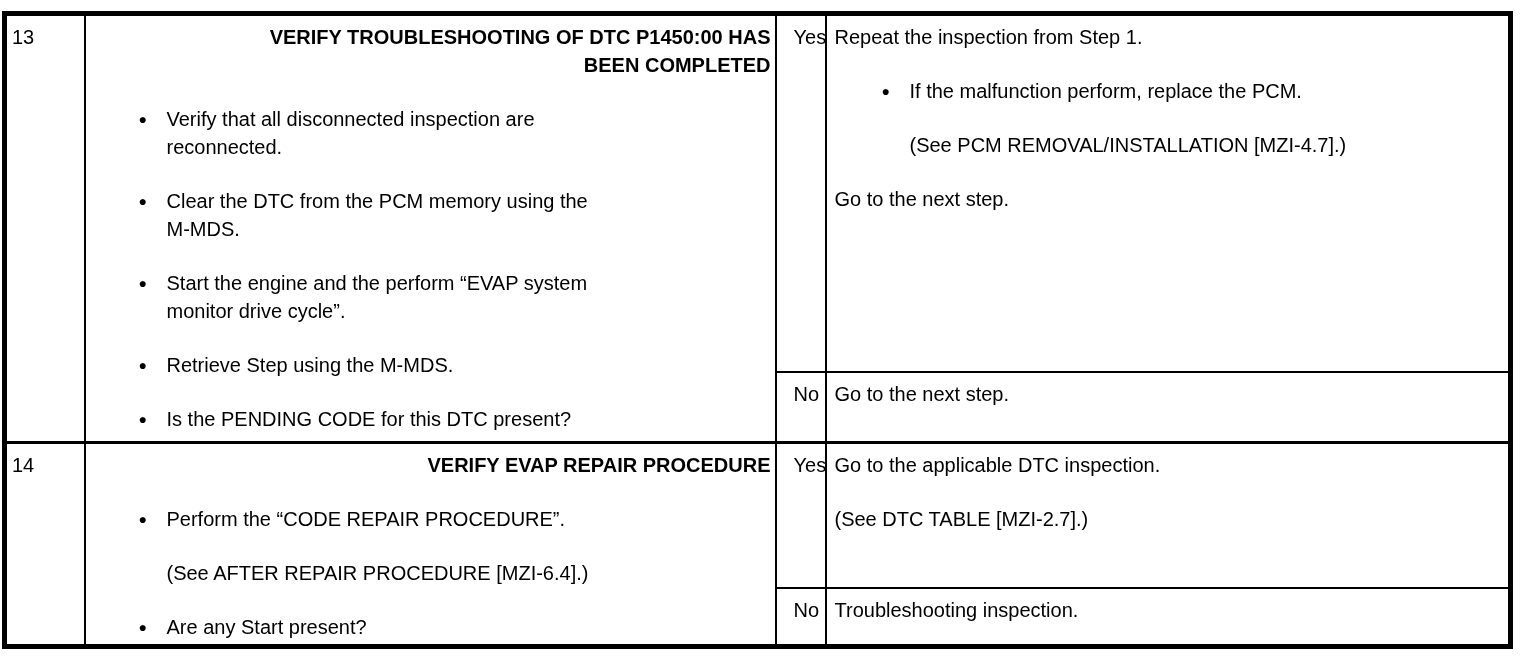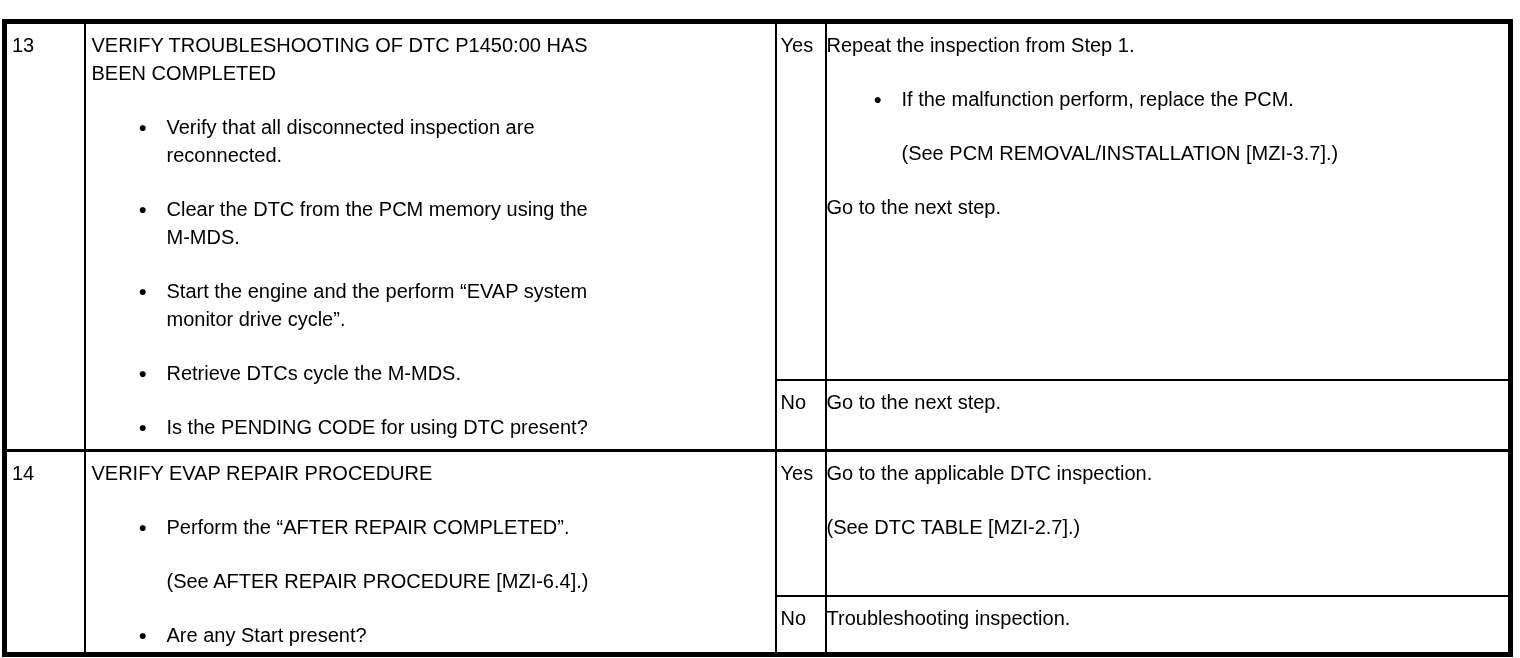--- a/index.html
+++ b/index.html
@@ -8,21 +8,21 @@
     width: 1520px;
     height: 658px;
     background: #ffffff;
     font-family: "Liberation Sans", sans-serif;
     color: #000000;
     overflow: hidden;
   }
   .sheet {
     position: absolute;
     left: 2px;
-    top: 19px;
+    top: 11px;
   }
   table.ts-table {
     border-collapse: collapse;
     table-layout: fixed;
     width: 1506px;
     border: 5px solid #000000;
   }
   col.c-step { width: 80px; }
   col.c-inspection { width: 691px; }
   col.c-label { width: 50px; }
@@ -37,29 +37,29 @@
     overflow: hidden;
   }
   tr.row-divider td { border-top: 3px solid #000000; margin-left: 35px; }
 
   tr.r13a { height: 358px; }
   tr.r13b { height: 71px; }
   tr.r14a { height: 145px; }
   tr.r14b { height: 59px; }
 
   td.step-cell { padding-left: 5px; }
-  td.label-cell { padding-left: 4px; padding-right: 2px; }
-  td.action-cell { padding-left: 0; }
+  td.label-cell { padding-left: 17px; padding-right: 2px; }
+  td.action-cell { padding-left: 8px; }
 
   .block {
     margin: 0 0 26px 0;
     white-space: pre-line;
   }
   .block:last-child { margin-bottom: 0; }
-  .title { font-weight: normal; }
+  .title { font-weight: bold; text-align: right; }
 
   .bullet {
     position: relative;
     padding-left: 75px;
   }
   .bullet .dot {
     position: absolute;
     left: 47px;
     top: 0;
     font-size: 14px;
@@ -87,50 +87,50 @@
         </td>
         <td class="insp-cell" rowspan="2">
           <p class="block title">VERIFY TROUBLESHOOTING OF DTC P1450:00 HAS
 BEEN COMPLETED</p>
           <p class="block bullet"><span class="dot">●</span><span class="btext">Verify that all disconnected inspection are
 reconnected.</span></p>
           <p class="block bullet"><span class="dot">●</span><span class="btext">Clear the DTC from the PCM memory using the
 M-MDS.</span></p>
           <p class="block bullet"><span class="dot">●</span><span class="btext">Start the engine and the perform “EVAP system
 monitor drive cycle”.</span></p>
-          <p class="block bullet"><span class="dot">●</span><span class="btext">Retrieve DTCs cycle the M-MDS.</span></p>
-          <p class="block bullet"><span class="dot">●</span><span class="btext">Is the PENDING CODE for using DTC present?</span></p>
+          <p class="block bullet"><span class="dot">●</span><span class="btext">Retrieve Step using the M-MDS.</span></p>
+          <p class="block bullet"><span class="dot">●</span><span class="btext">Is the PENDING CODE for this DTC present?</span></p>
         </td>
         <td class="label-cell">
           <p class="block">Yes</p>
         </td>
         <td class="action-cell">
           <p class="block">Repeat the inspection from Step 1.</p>
           <p class="block bullet"><span class="dot">●</span><span class="btext">If the malfunction perform, replace the PCM.</span></p>
-          <p class="block note">(See PCM REMOVAL/INSTALLATION [MZI-3.7].)</p>
+          <p class="block note">(See PCM REMOVAL/INSTALLATION [MZI-4.7].)</p>
           <p class="block">Go to the next step.</p>
         </td>
       </tr>
 
       <tr class="r13b">
         <td class="label-cell">
           <p class="block">No</p>
         </td>
         <td class="action-cell">
           <p class="block">Go to the next step.</p>
         </td>
       </tr>
 
       <tr class="r14a row-divider">
         <td class="step-cell" rowspan="2">
           <p class="block">14</p>
         </td>
         <td class="insp-cell" rowspan="2">
           <p class="block title">VERIFY EVAP REPAIR PROCEDURE</p>
-          <p class="block bullet"><span class="dot">●</span><span class="btext">Perform the “AFTER REPAIR COMPLETED”.</span></p>
+          <p class="block bullet"><span class="dot">●</span><span class="btext">Perform the “CODE REPAIR PROCEDURE”.</span></p>
           <p class="block note">(See AFTER REPAIR PROCEDURE [MZI-6.4].)</p>
           <p class="block bullet"><span class="dot">●</span><span class="btext">Are any Start present?</span></p>
         </td>
         <td class="label-cell">
           <p class="block">Yes</p>
         </td>
         <td class="action-cell">
           <p class="block">Go to the applicable DTC inspection.</p>
           <p class="block">(See DTC TABLE [MZI-2.7].)</p>
         </td>

